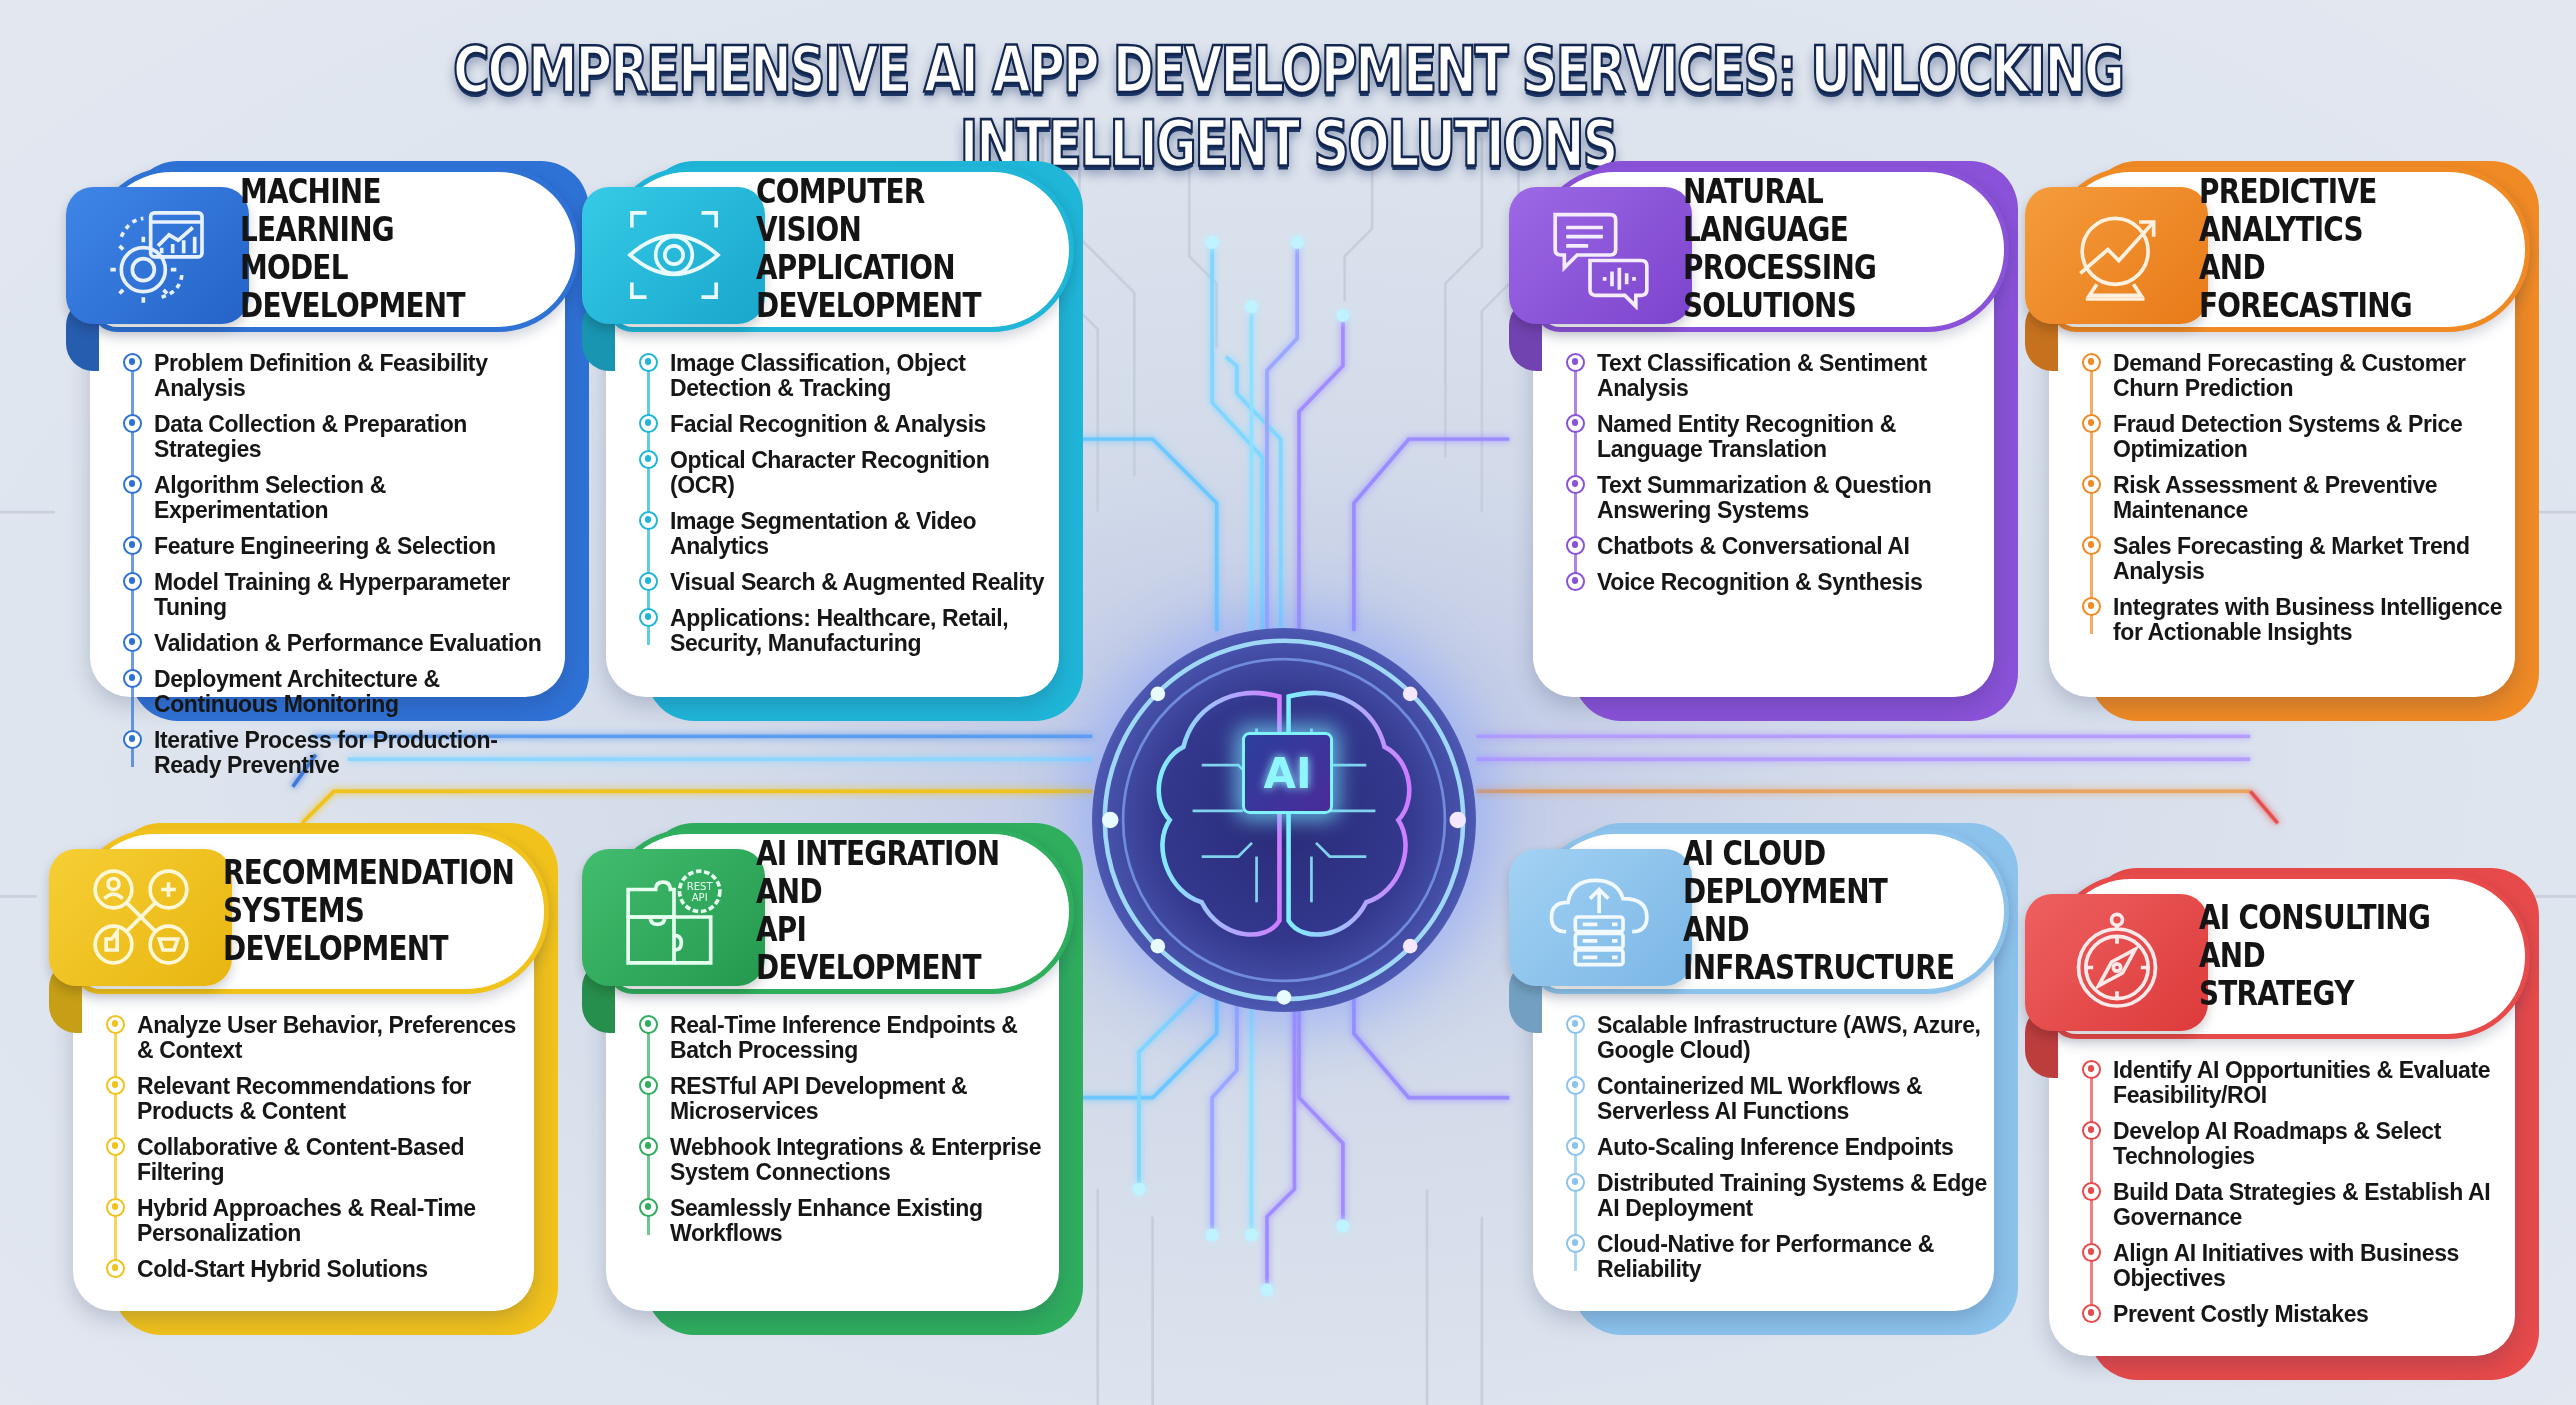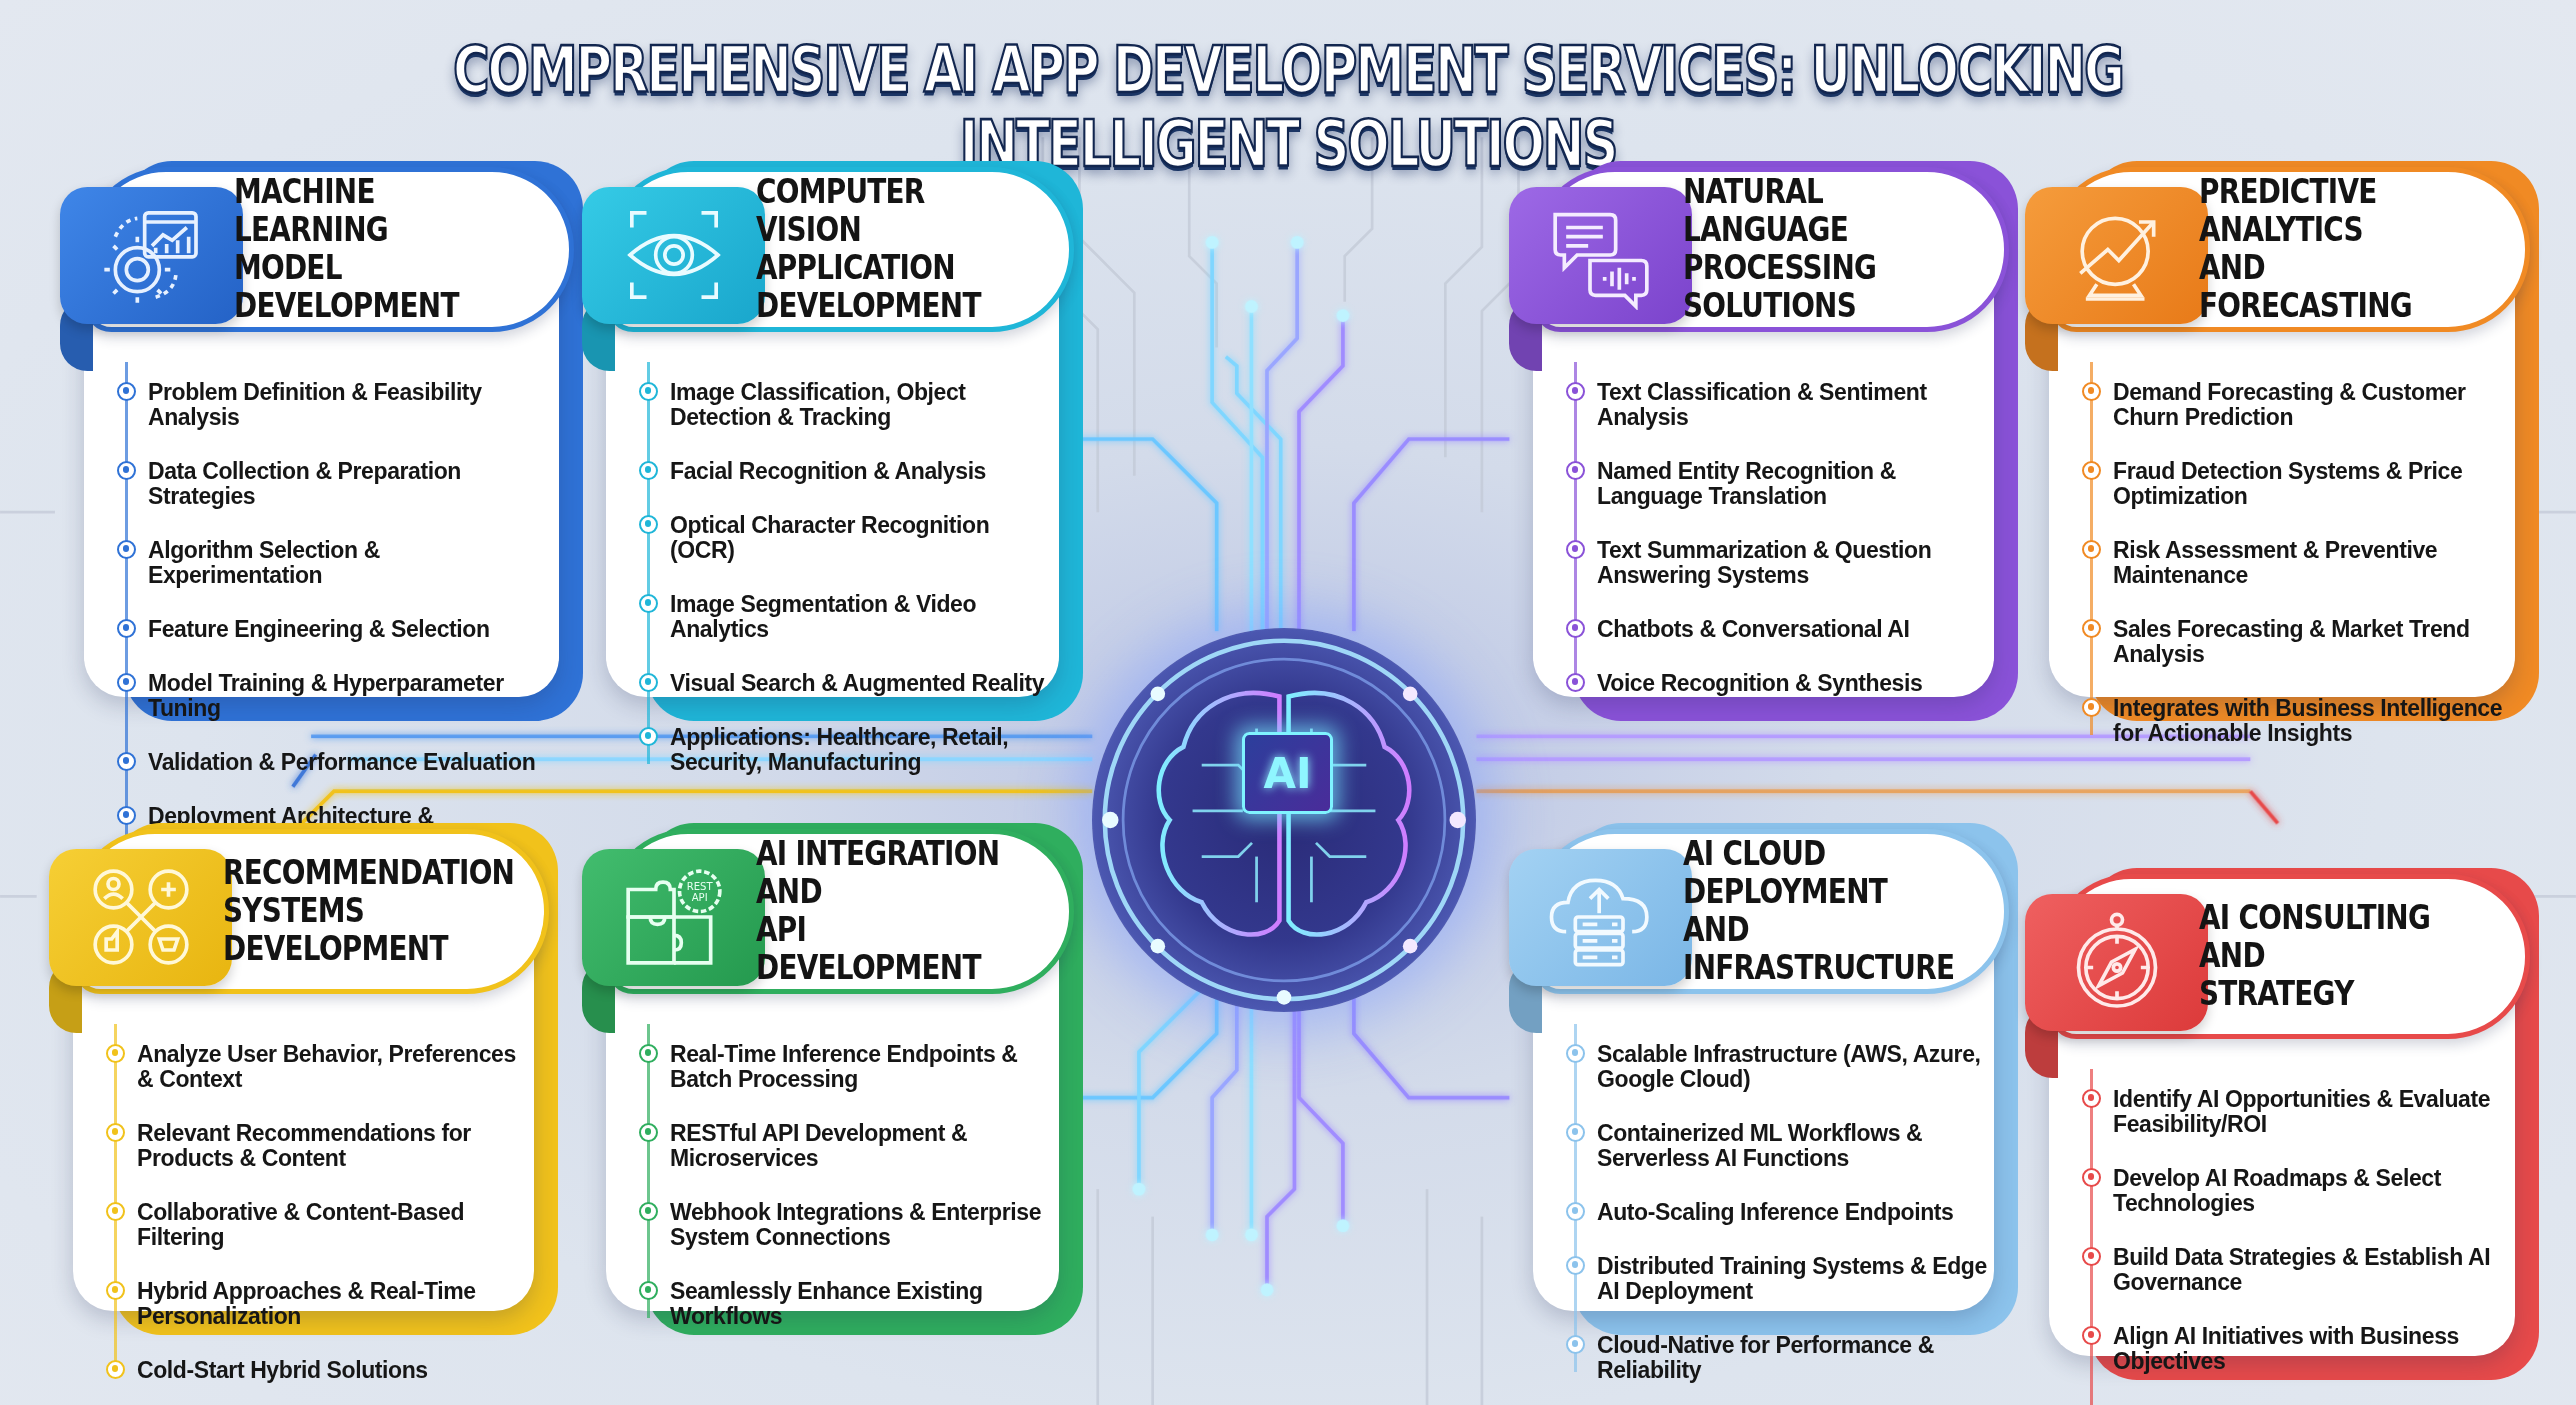--- a/index.html
+++ b/index.html
@@ -56,21 +56,21 @@
   .card ul {
     list-style: none; position: absolute; left: 57px; right: 27.4px; top: 190px;
   }
   .card ul::before {
     content: ""; position: absolute; left: 8.2px; top: 11px; bottom: 22px; width: 2.7px;
     background: var(--c); opacity: 0.7;
   }
   .card li {
     position: relative; padding-left: 31px; margin-bottom: 11px;
     font-family: "Liberation Sans", sans-serif; font-weight: bold;
-    font-size: 23px; line-height: 25px; color: #161616; letter-spacing: -0.4px; margin-top: 29px;
+    font-size: 23px; line-height: 25px; color: #161616; letter-spacing: -0.4px;
   }
   .card li .dot {
     position: absolute; left: 0; top: 1.8px; width: 19px; height: 19px; border-radius: 50%;
     border: 2.7px solid var(--c); background: #fff;
   }
   .card li .dot::after {
     content: ""; position: absolute; left: 3.7px; top: 3.7px; width: 6.4px; height: 6.4px;
     border-radius: 50%; background: var(--c);
   }
   .icon-box svg { width: 110px; height: 110px; }
@@ -190,21 +190,21 @@
       <circle cx="400" cy="210" r="9" fill="#f3e8ff"></circle>
     <circle cx="72" cy="72" r="8" fill="#e8fbff"></circle>
       <circle cx="348" cy="72" r="8" fill="#f3e8ff"></circle>
     <circle cx="72" cy="348" r="8" fill="#e8fbff"></circle>
       <circle cx="348" cy="348" r="8" fill="#f3e8ff"></circle>
     <circle cx="210" cy="404" r="8" fill="#e8fbff"></circle>
   </svg>
 </div>
 <div class="ai-chip">AI</div>
 
-<div class="card" style="left:60px; top:161px; width:523px; height:560px; --c:#2f72d6;">
+<div class="card" style="left:66px; top:161px; width:523px; height:560px; --c:#2f72d6;">
   <div class="back" style="left:64px; top:0; right:0; bottom:0; background:#2f72d6;"></div>
   <div class="body"></div>
   <div class="header" style="border-color:#2f72d6;"></div>
   <div class="ribbon" style="background:#2f72d6;"></div>
   <div class="icon-box" style="background:linear-gradient(135deg,#3f86e8,#2462c6);">
     <svg viewBox="0 0 120 120" fill="none" stroke="#e7f1ff" stroke-width="4">
       <rect x="52" y="14" width="56" height="48" rx="4"></rect>
         <path d="M52 24 H108"></path>
       <path d="M60 50 L72 38 L82 44 L98 30"></path>
         <path d="M64 58 V52 M76 58 V48 M88 58 V44 M100 58 V40"></path>

